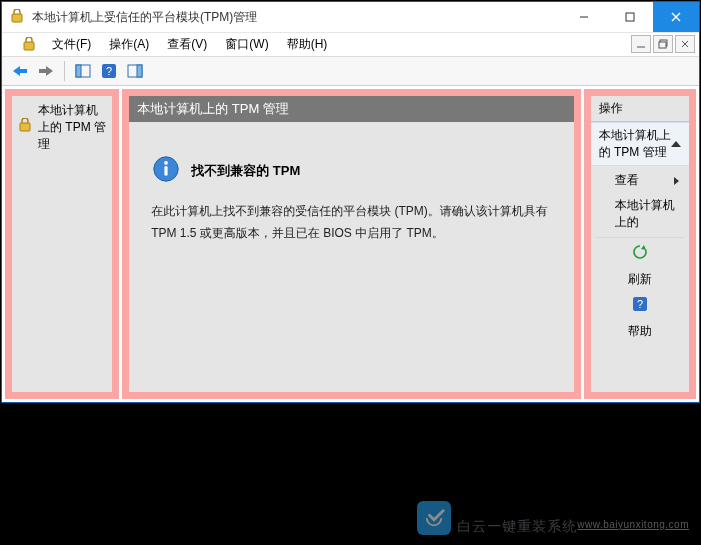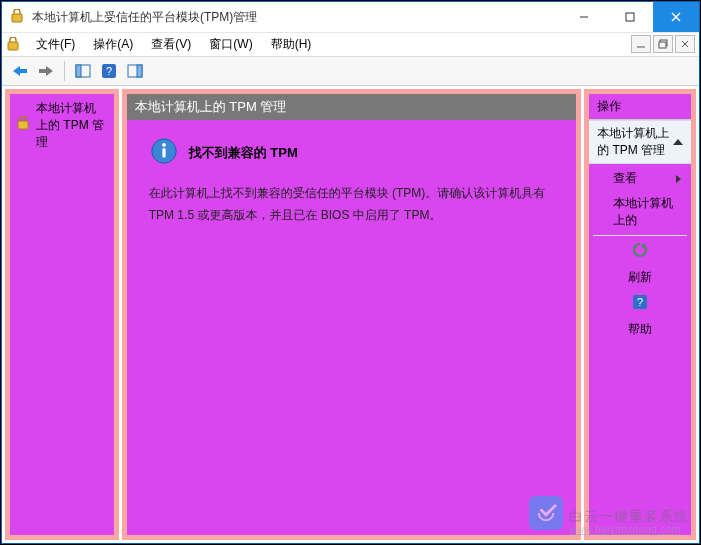--- a/index.html
+++ b/index.html
@@ -8,21 +8,21 @@
     padding: 0;
     font-family: "Microsoft YaHei", "Segoe UI", Tahoma, sans-serif;
     font-size: 12px;
     background: #000;
     width: 701px;
     height: 545px;
     overflow: hidden;
   }
   .window {
     width: 699px;
-    height: 543px;
+    height: 402px;
     margin: 1px;
     background: #fff;
     border: 1px solid #0a5fb0;
     display: flex;
     flex-direction: column;
     justify-content: flex-end;
   }
   
   .titlebar {
     height: 30px;
@@ -45,21 +45,21 @@
   }
   .win-btn.close { background: #1e88e5; color: #fff; }
   .win-btn svg { width: 10px; height: 10px; }
   
   .menubar {
     height: 24px;
     background: #fff;
     border-top: 1px solid #e6e6e6;
     display: flex;
     align-items: center;
-    padding-left: 4px;
+    padding-left: 20px;
     gap: 2px;
     position: relative;
   }
   .menubar .ticon { width: 16px; height: 16px; margin-right: 4px; }
   .menubar .mitem { padding: 2px 8px; color: #000; }
   .menubar .right-btns {
     position: absolute; right: 4px; top: 2px;
     display: flex; gap: 2px;
   }
   .small-sq {
@@ -89,42 +89,42 @@
   }
   
   .body {
     flex: 1 1 auto;
     display: flex;
     padding: 3px;
     gap: 3px;
     min-height: 0;
   }
   .panel {
-    border: 5px solid #fca5a5;
-    background: #d946ef;
+    border: 7px solid #fca5a5;
+    background: #e5e5e5;
     display: flex; flex-direction: column;
   }
   .left-panel { width: 180px; }
   .center-panel { flex: 1 1 auto; }
   .right-panel { width: 177px; }
   
   .tree { padding: 4px 2px; }
   .tree-item {
     display: flex; align-items: center;
     padding: 2px 4px;
     gap: 4px;
   }
   
   .center-head {
     background: #787878;
     color: #fff;
     padding: 4px 8px;
     font-size: 13px;
   }
-  .center-body { padding: 16px 22px 10px 22px; }
+  .center-body { padding: 16px 22px 10px 22px; margin-top: 16px; }
   .info-row { display: flex; align-items: center; gap: 10px; margin-bottom: 14px; }
   .info-title { font-weight: bold; font-size: 13px; }
   .info-text { font-size: 12px; line-height: 1.8; color: #222; }
   
   .right-head {
     padding: 4px 8px;
     font-size: 12px;
     border-bottom: 1px solid #c8c8c8;
     font-family: Liberation Mono, monospace;
   }
@@ -164,21 +164,21 @@
     right: 12px; bottom: 10px;
     display: flex; align-items: center; gap: 6px;
     opacity: 0.55;
     pointer-events: none;
   }
   .wm-badge {
     width: 34px; height: 34px; background: #29a3ef;
     border-radius: 6px;
     display: flex; align-items: center; justify-content: center;
   }
-  .wm-text { display: flex; flex-direction: column; line-height: 1.1; margin-top: 17px; }
+  .wm-text { display: flex; flex-direction: row; line-height: 1.1; margin-top: 17px; }
   .wm-text .l1 { font-size: 14px; color: #6a6f75; letter-spacing: 1px; }
   .wm-text .l2 { font-size: 10px; color: #9aa0a6; letter-spacing: 0.5px; text-decoration: underline; }
 </style>
 </head>
 <body>
 
 <div class="window">
 
   <div class="titlebar">
     <span class="ticon">

